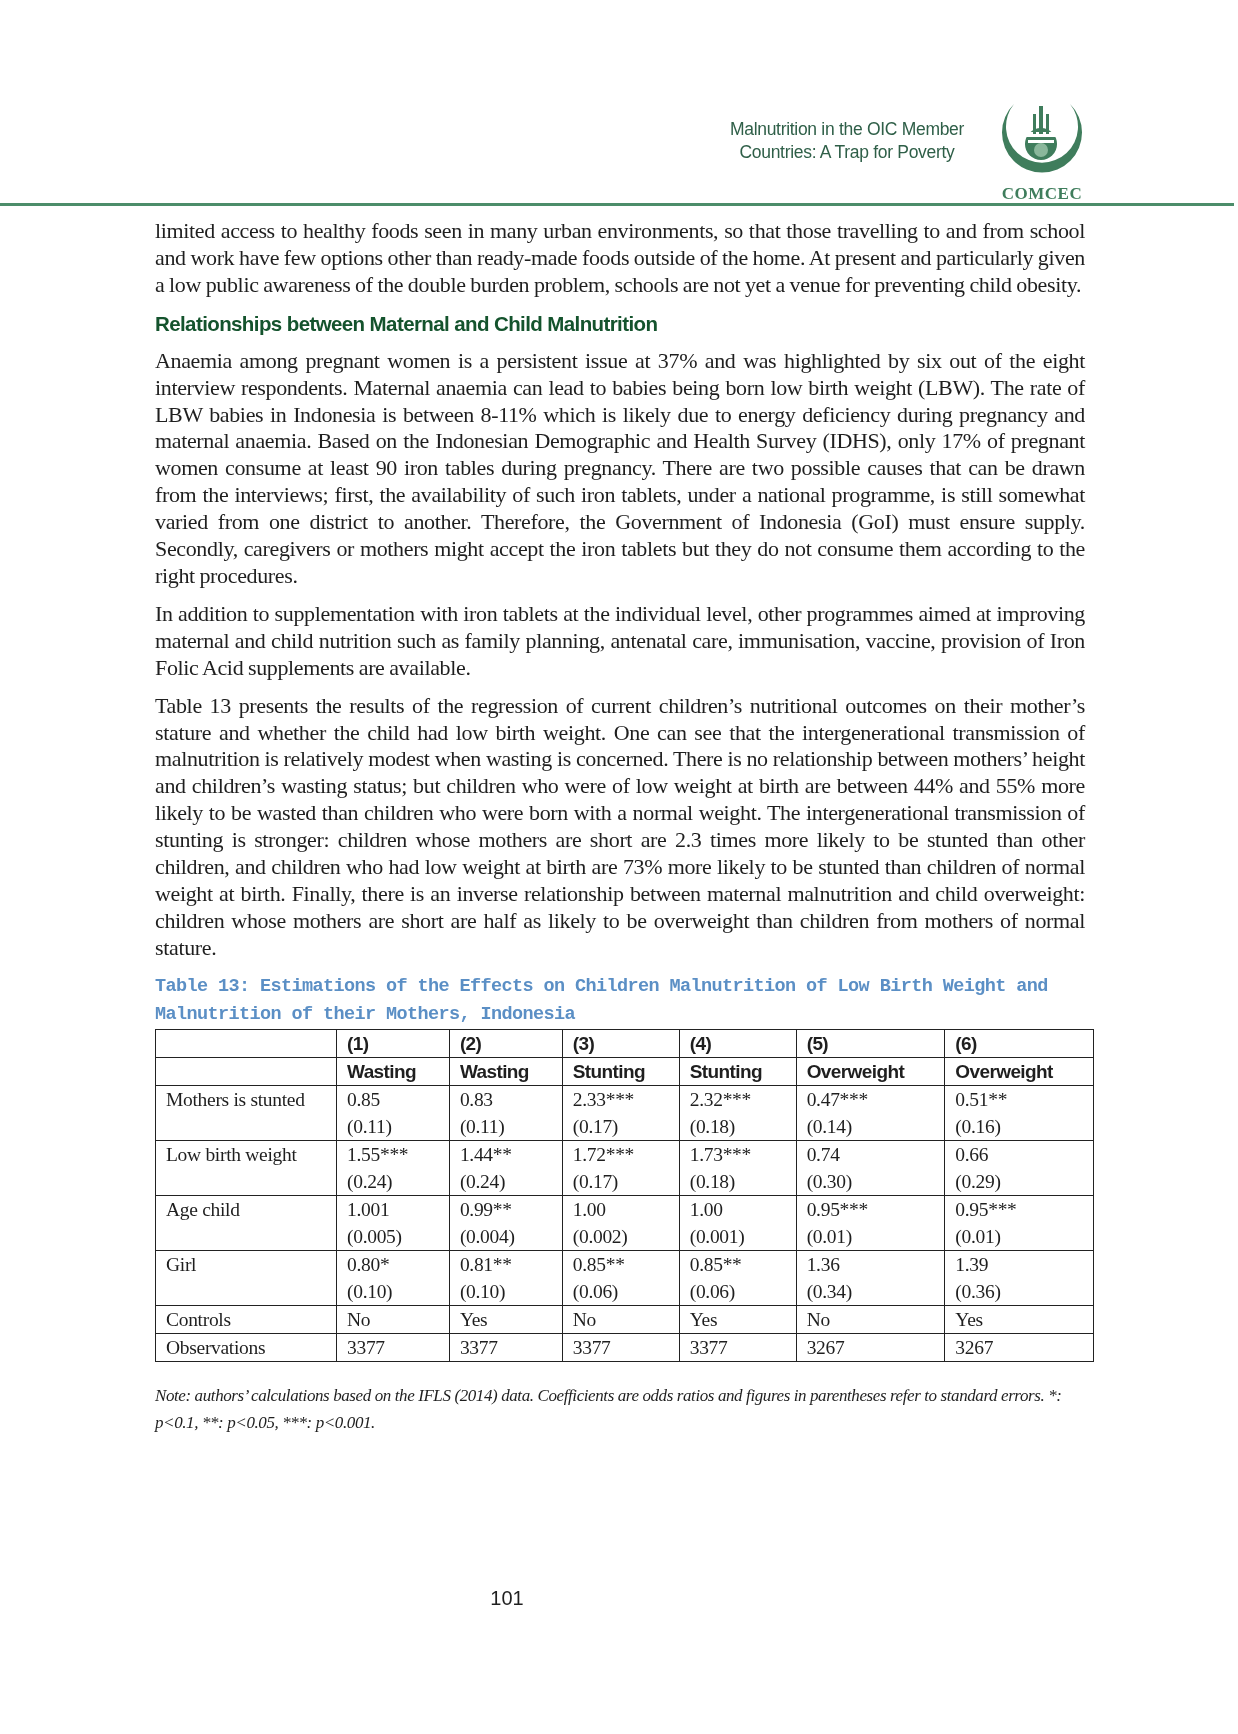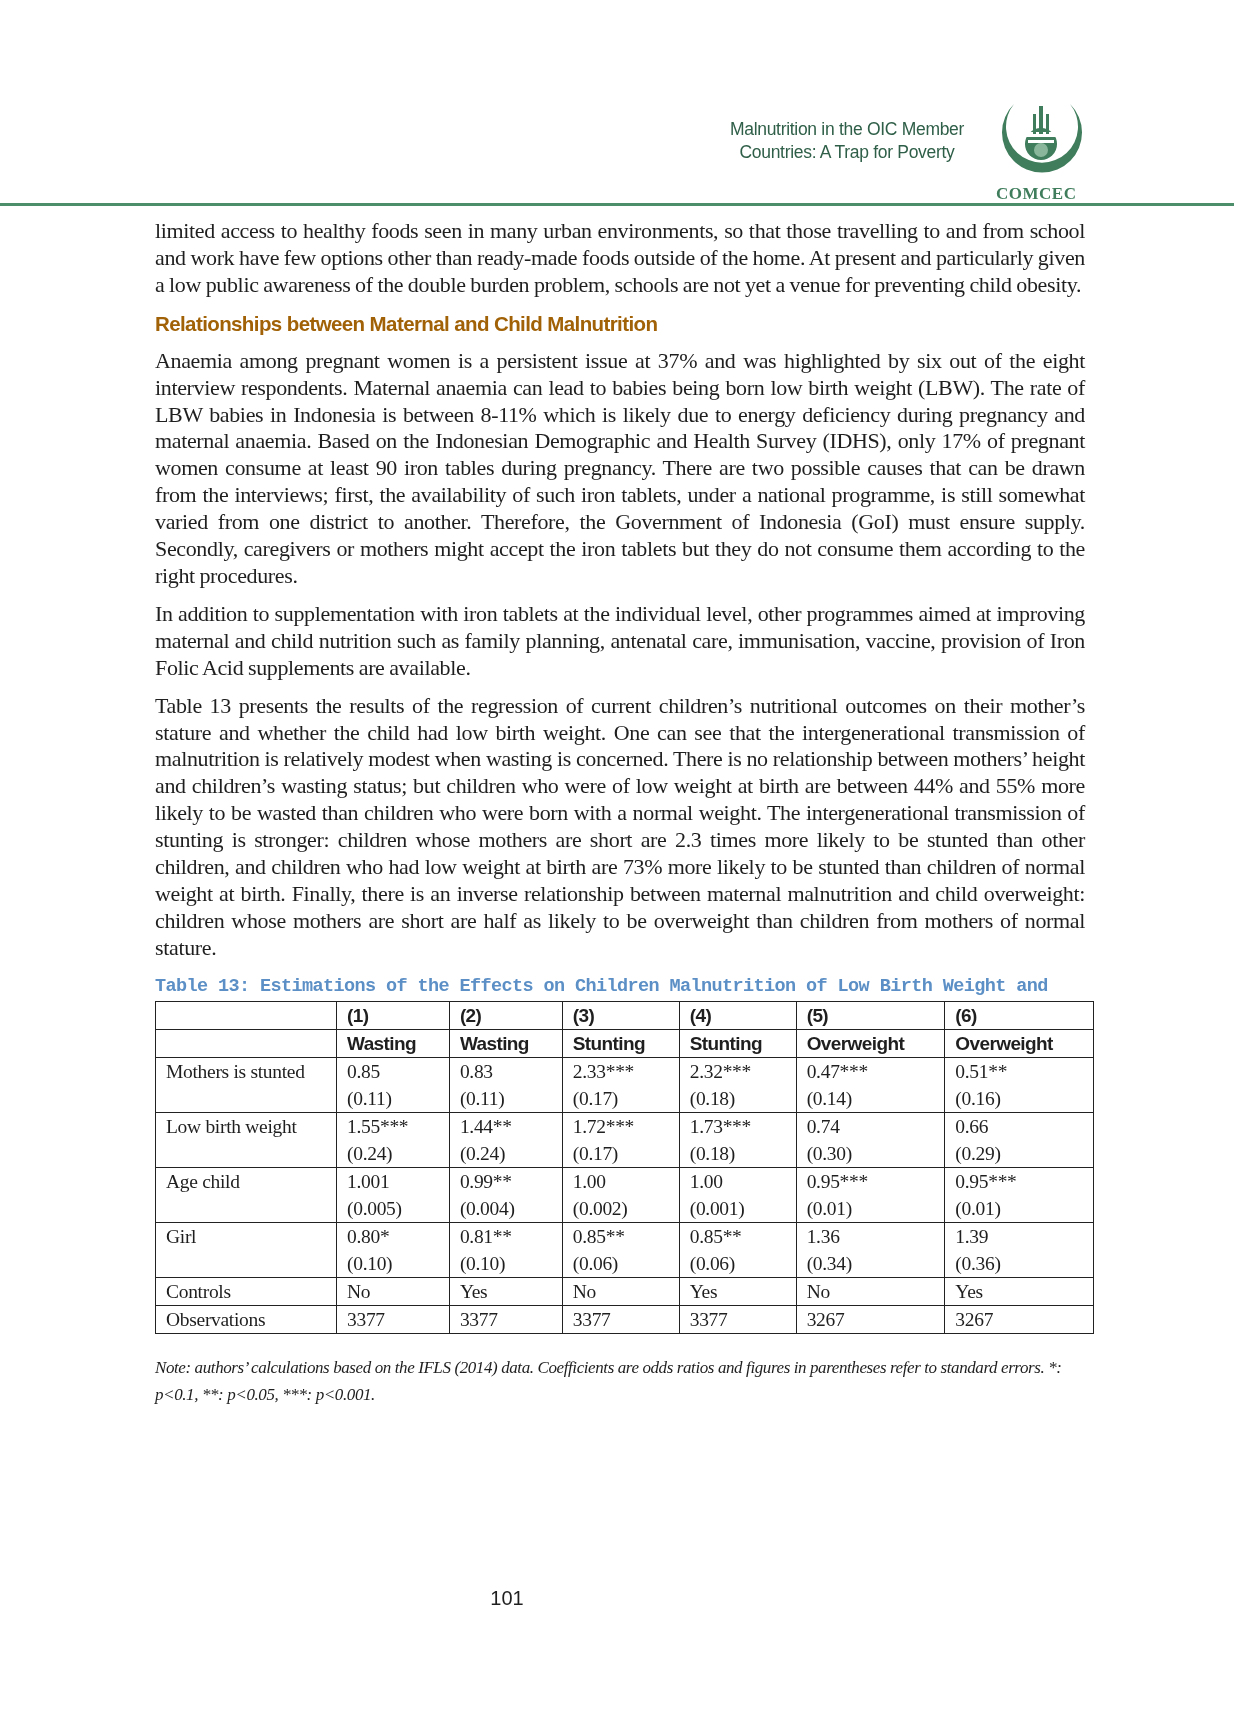--- a/index.html
+++ b/index.html
@@ -11,38 +11,38 @@
     .header-title {
       position: absolute; left: 712px; top: 118px; width: 270px;
       font-family: "Liberation Sans", "DejaVu Sans", sans-serif;
       font-size: 17.5px; line-height: 23px; color: #2f5f48; text-align: center;
       letter-spacing: -0.3px;
     }
     .logo {
       position: absolute; left: 996px; top: 92px; width: 90px; height: 115px;
     }
     .logo-text {
-      position: absolute; left: 996px; top: 184px; width: 92px; 
+      position: absolute; left: 996px; top: 184px; width: 92px; text-align: center;
       font-family: "Liberation Serif", serif; font-weight: bold; font-size: 17px;
       color: #3f7d5c; letter-spacing: 0.5px;
     }
     .header-rule {
       position: absolute; left: 0; top: 203px; width: 1234px; height: 3px;
       background: #4c8d6a;
     }
     .content {
       position: absolute; left: 155px; top: 218px; width: 930px;
     }
     p.body {
       margin: 0 0 11px 0; font-size: 22px; line-height: 26.9px;
       text-align: justify; letter-spacing: -0.35px; word-spacing: -0.5px;
     }
     h2.section {
       margin: 13px 0 12px 0; font-family: "Liberation Sans", sans-serif;
-      font-size: 20.5px; font-weight: bold; color: #a16207; letter-spacing: -0.6px;
+      font-size: 20.5px; font-weight: bold; color: #14532d; letter-spacing: -0.6px;
     }
     .table-caption {
       margin: 9px 0 0 0; font-family: Liberation Mono, monospace;
       font-size: 18.5px; font-weight: bold; color: #5b8fc5; line-height: 28px;
       letter-spacing: -0.6px;
     }
     table.reg {
       border-collapse: collapse; width: 939px; margin-left: 0;
       font-size: 19.5px; letter-spacing: -0.3px;
     }
@@ -90,20 +90,21 @@
   <p class="body">limited access to healthy foods seen in many urban environments, so that those travelling to and from school and work have few options other than ready-made foods outside of the home. At present and particularly given a low public awareness of the double burden problem, schools are not yet a venue for preventing child obesity.</p>
 
   <h2 class="section">Relationships between Maternal and Child Malnutrition</h2>
 
   <p class="body">Anaemia among pregnant women is a persistent issue at 37% and was highlighted by six out of the eight interview respondents. Maternal anaemia can lead to babies being born low birth weight (LBW). The rate of LBW babies in Indonesia is between 8-11% which is likely due to energy deficiency during pregnancy and maternal anaemia. Based on the Indonesian Demographic and Health Survey (IDHS), only 17% of pregnant women consume at least 90 iron tables during pregnancy. There are two possible causes that can be drawn from the interviews; first, the availability of such iron tablets, under a national programme, is still somewhat varied from one district to another. Therefore, the Government of Indonesia (GoI) must ensure supply. Secondly, caregivers or mothers might accept the iron tablets but they do not consume them according to the right procedures.</p>
   <p class="body">In addition to supplementation with iron tablets at the individual level, other programmes aimed at improving maternal and child nutrition such as family planning, antenatal care, immunisation, vaccine, provision of Iron Folic Acid supplements are available.</p>
   <p class="body">Table 13 presents the results of the regression of current children’s nutritional outcomes on their mother’s stature and whether the child had low birth weight. One can see that the intergenerational transmission of malnutrition is relatively modest when wasting is concerned. There is no relationship between mothers’ height and children’s wasting status; but children who were of low weight at birth are between 44% and 55% more likely to be wasted than children who were born with a normal weight. The intergenerational transmission of stunting is stronger: children whose mothers are short are 2.3 times more likely to be stunted than other children, and children who had low weight at birth are 73% more likely to be stunted than children of normal weight at birth. Finally, there is an inverse relationship between maternal malnutrition and child overweight: children whose mothers are short are half as likely to be overweight than children from mothers of normal stature.</p>
 
   <div class="table-caption">
     <div>Table 13: Estimations of the Effects on Children Malnutrition of Low Birth Weight and</div>
+    <div>Malnutrition of their Mothers, Indonesia</div>
   </div>
 
   <table class="reg">
     <tbody>
         <tr>
       <th></th>
       <th>(1)</th>
       <th>(2)</th>
       <th>(3)</th>
       <th>(4)</th>

